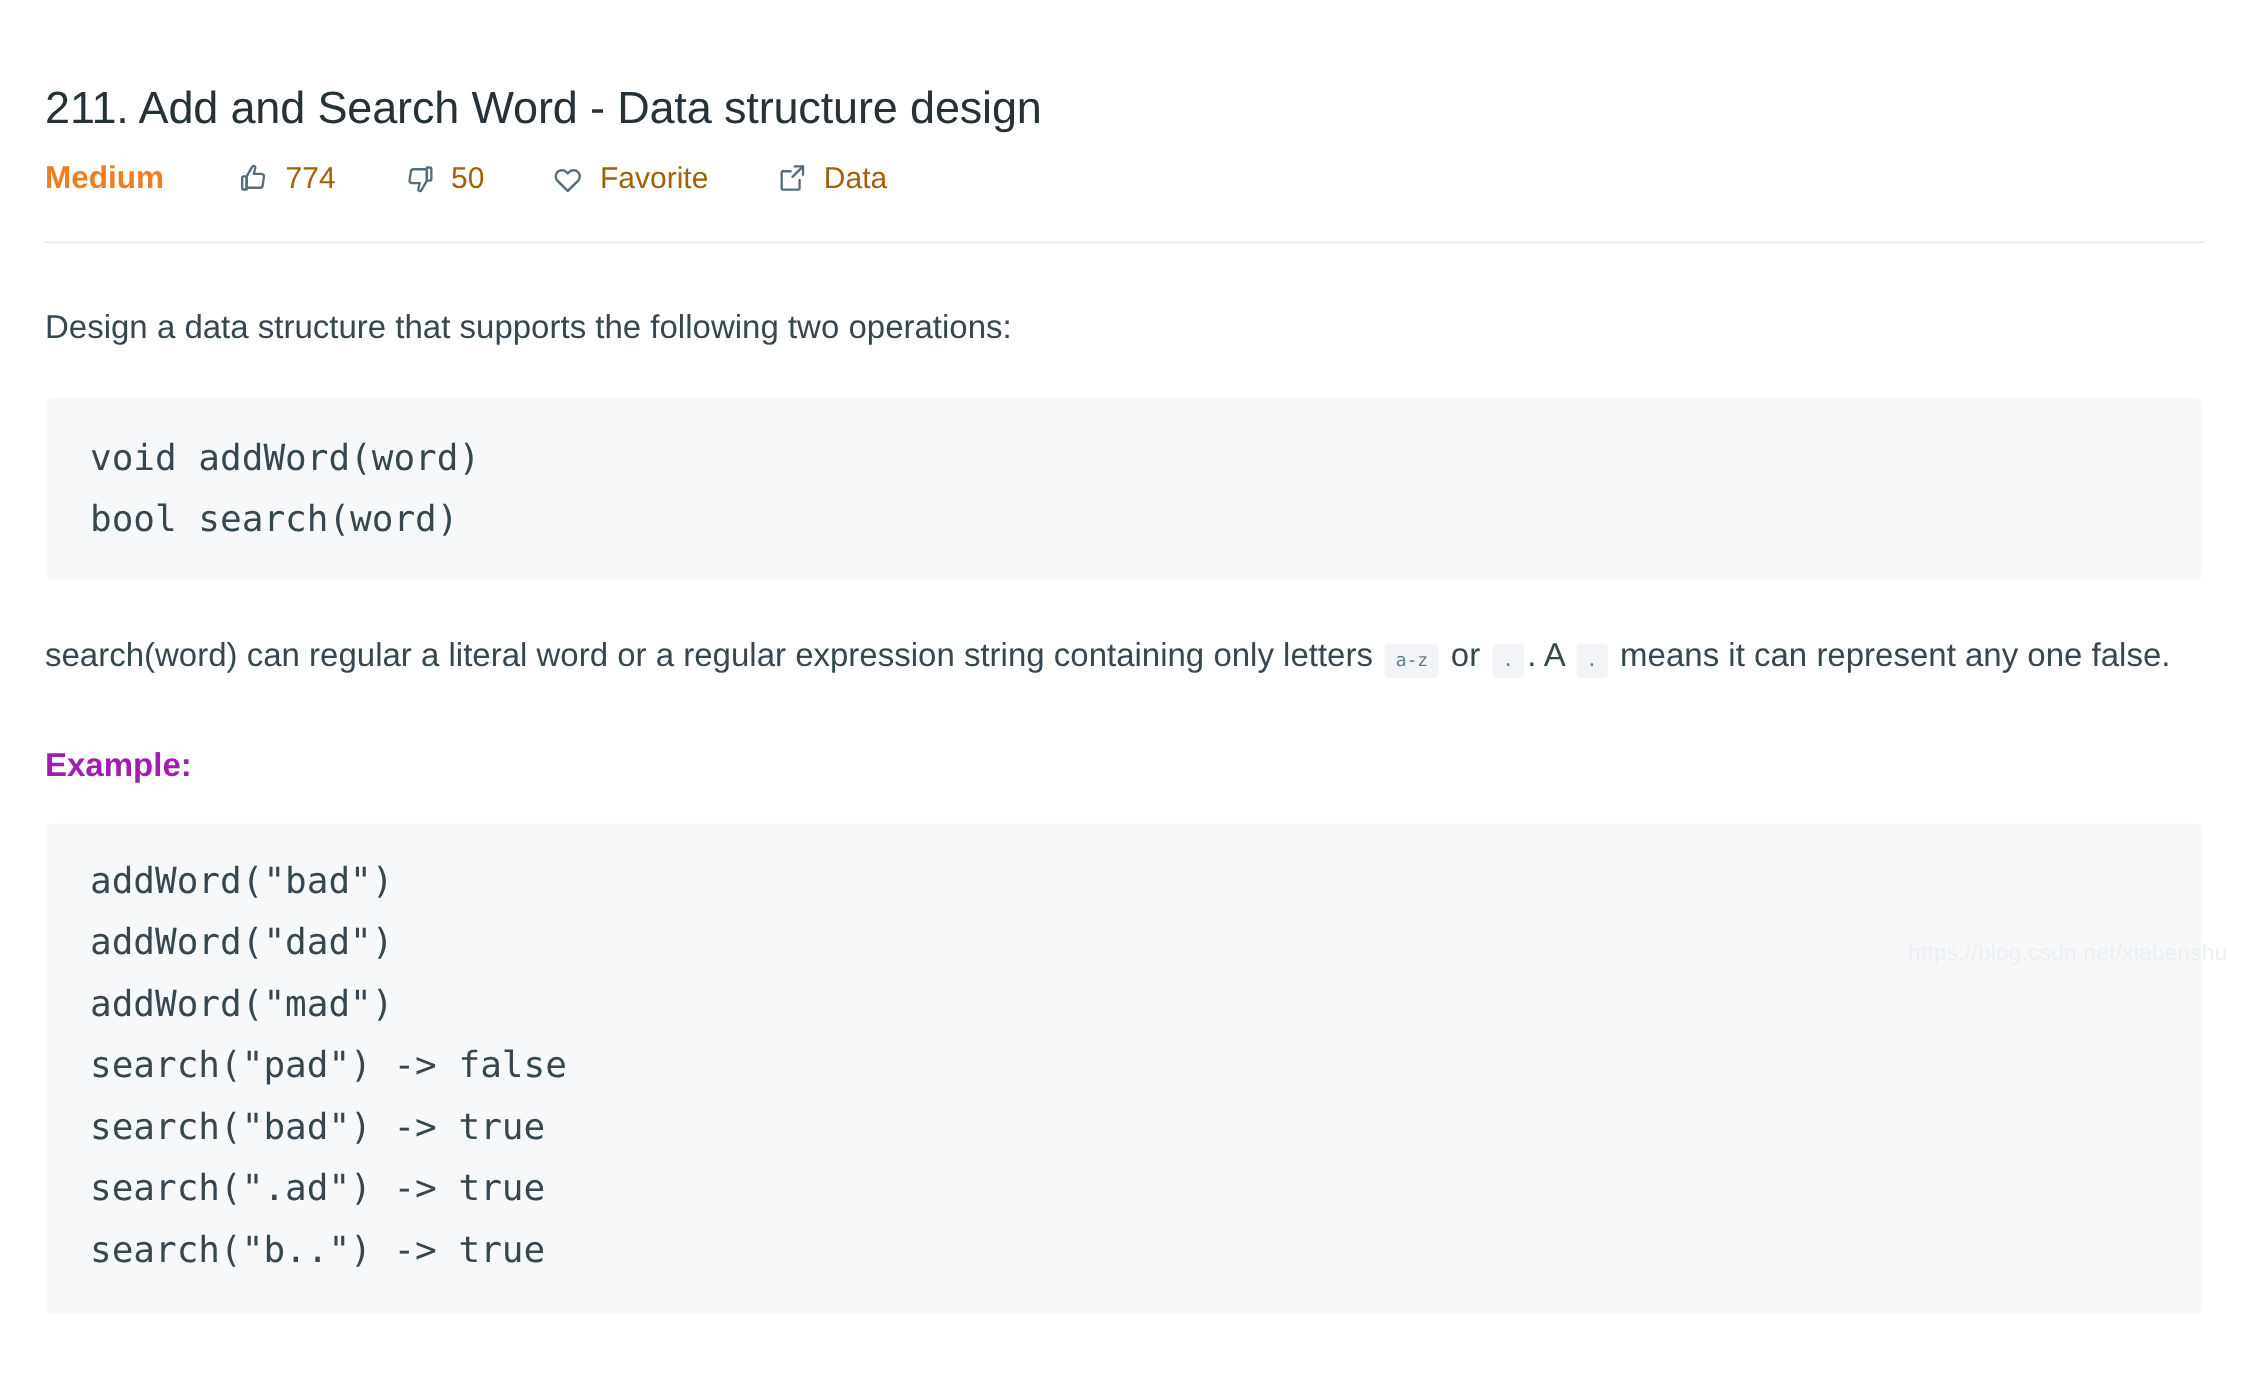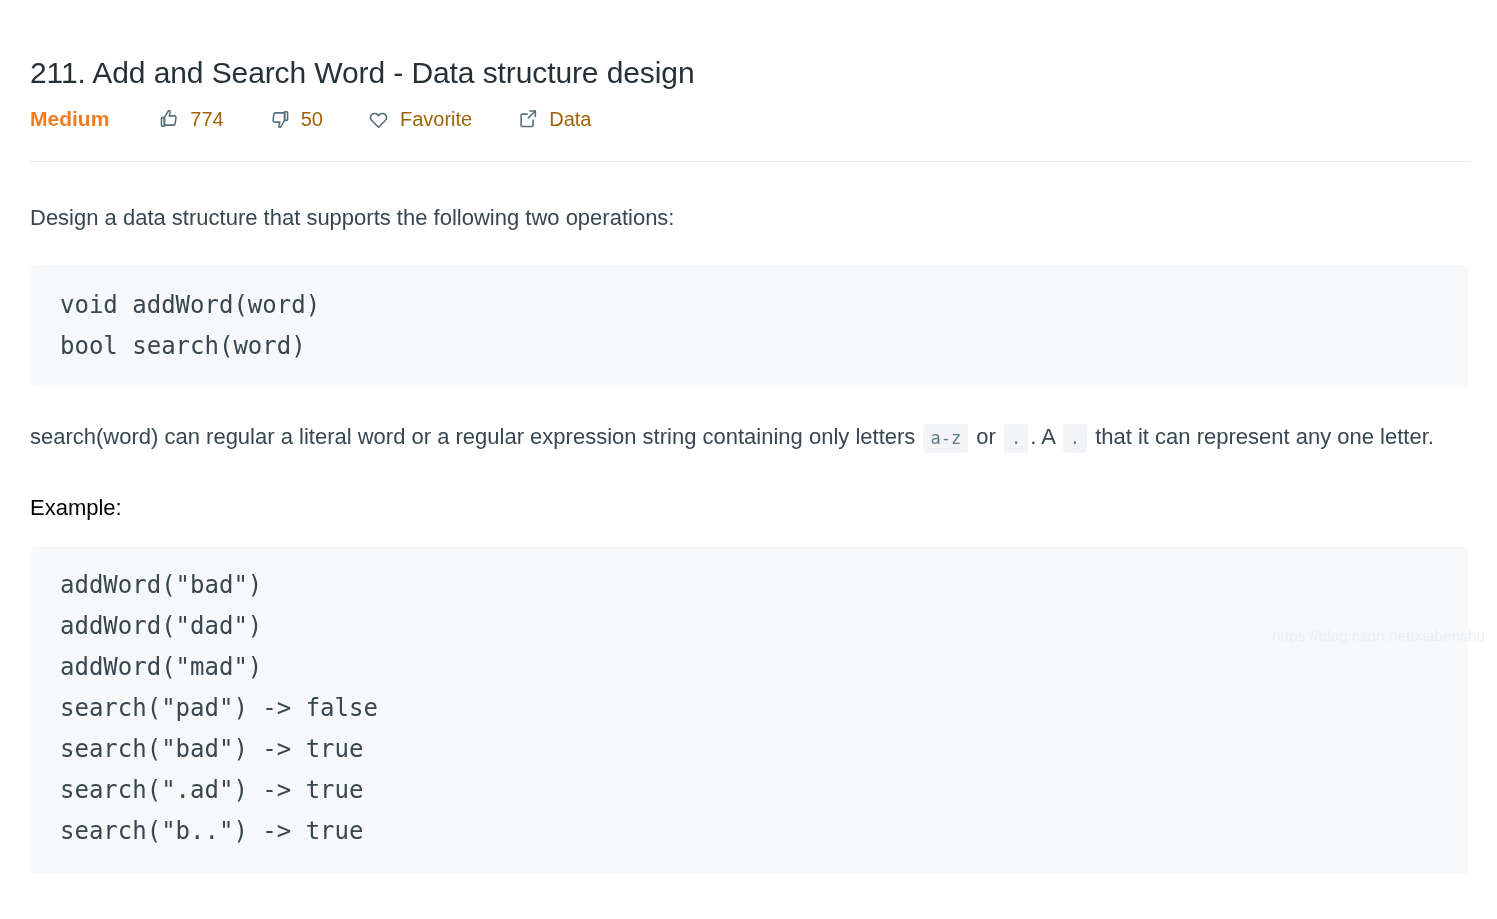--- a/index.html
+++ b/index.html
@@ -119,33 +119,33 @@
     padding-left: 29px;
     white-space: pre;
   }
 
   .para-search {
     margin-top: 28px;
     width: 1445px;
   }
   .inline-code {
     font-family: "DejaVu Sans Mono", "Liberation Mono", monospace;
-    font-size: 17px;
+    font-size: 12px;
     background: #f2f4f7;
     color: #607d8b;
     border-radius: 3px;
     padding: 4px 7px 5px 7px;
     margin: 0 2px;
     white-space: pre;
   }
 
   .example-heading {
     font-size: 22px;
-    font-weight: 400;
-    color: #000000;
+    font-weight: 700;
+    color: #a21caf;
     line-height: 32px;
     margin: 32px 0 0 0;
   }
 
   .codeblock-example {
     margin-top: 23px;
     padding: 18px 0 22px 0;
   }
 
   
@@ -217,21 +217,21 @@
 
   <div class="content">
 
     <p class="para para-intro">Design a data structure that supports the following two operations:</p>
 
     <div class="codeblock">
       <div class="code-line">void addWord(word)</div>
       <div class="code-line">bool search(word)</div>
     </div>
 
-    <p class="para para-search"><span>search(word) can regular a literal word or a regular expression string containing only letters </span><code class="inline-code">a-z</code><span> or </span><code class="inline-code">.</code><span>. A </span><code class="inline-code">.</code><span> that it can represent any one letter.</span></p>
+    <p class="para para-search"><span>search(word) can regular a literal word or a regular expression string containing only letters </span><code class="inline-code">a-z</code><span> or </span><code class="inline-code">.</code><span>. A </span><code class="inline-code">.</code><span> means it can represent any one false.</span></p>
 
     <p class="example-heading">Example:</p>
 
     <div class="codeblock codeblock-example">
       <div class="code-line">addWord("bad")</div>
       <div class="code-line">addWord("dad")</div>
       <div class="code-line">addWord("mad")</div>
       <div class="code-line">search("pad") -&gt; false</div>
       <div class="code-line">search("bad") -&gt; true</div>
       <div class="code-line">search(".ad") -&gt; true</div>

